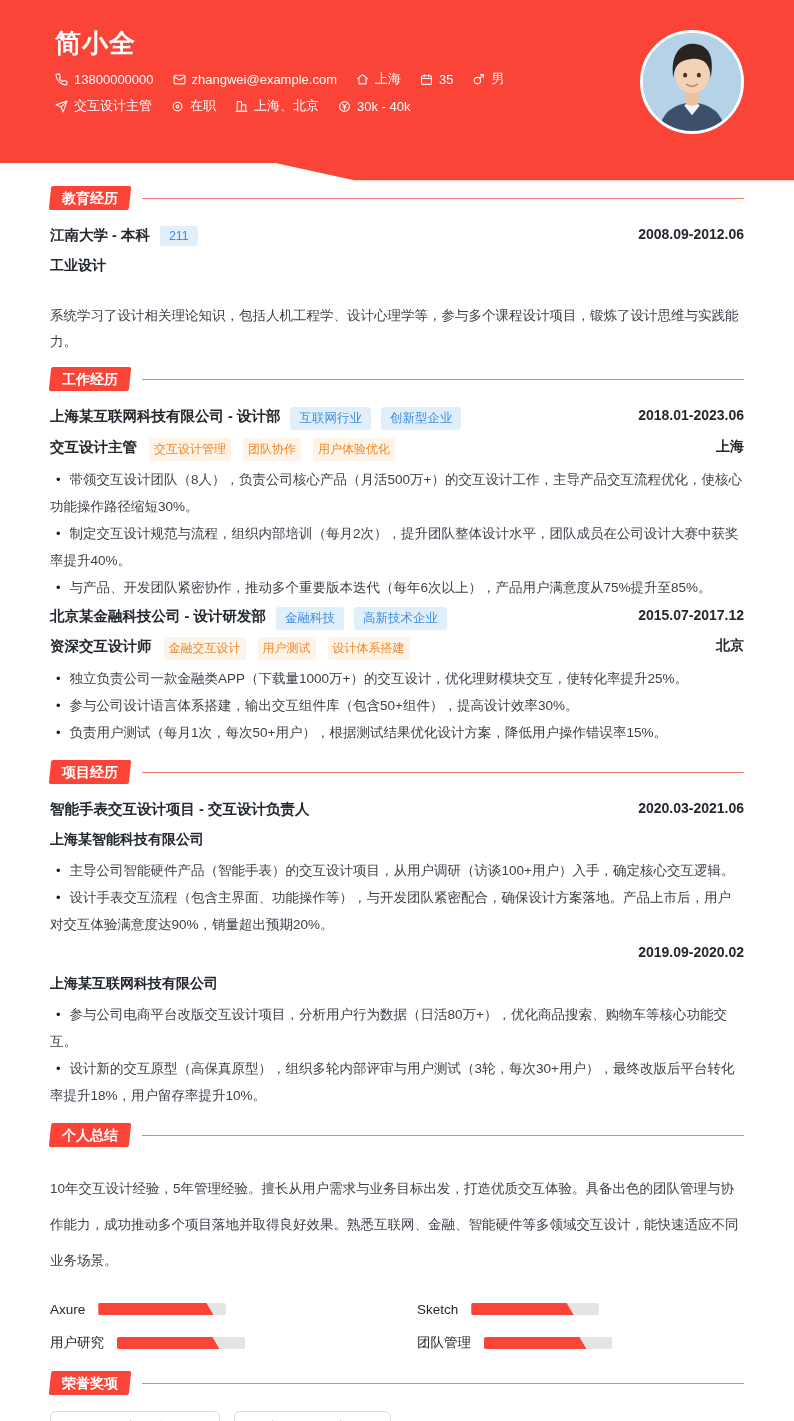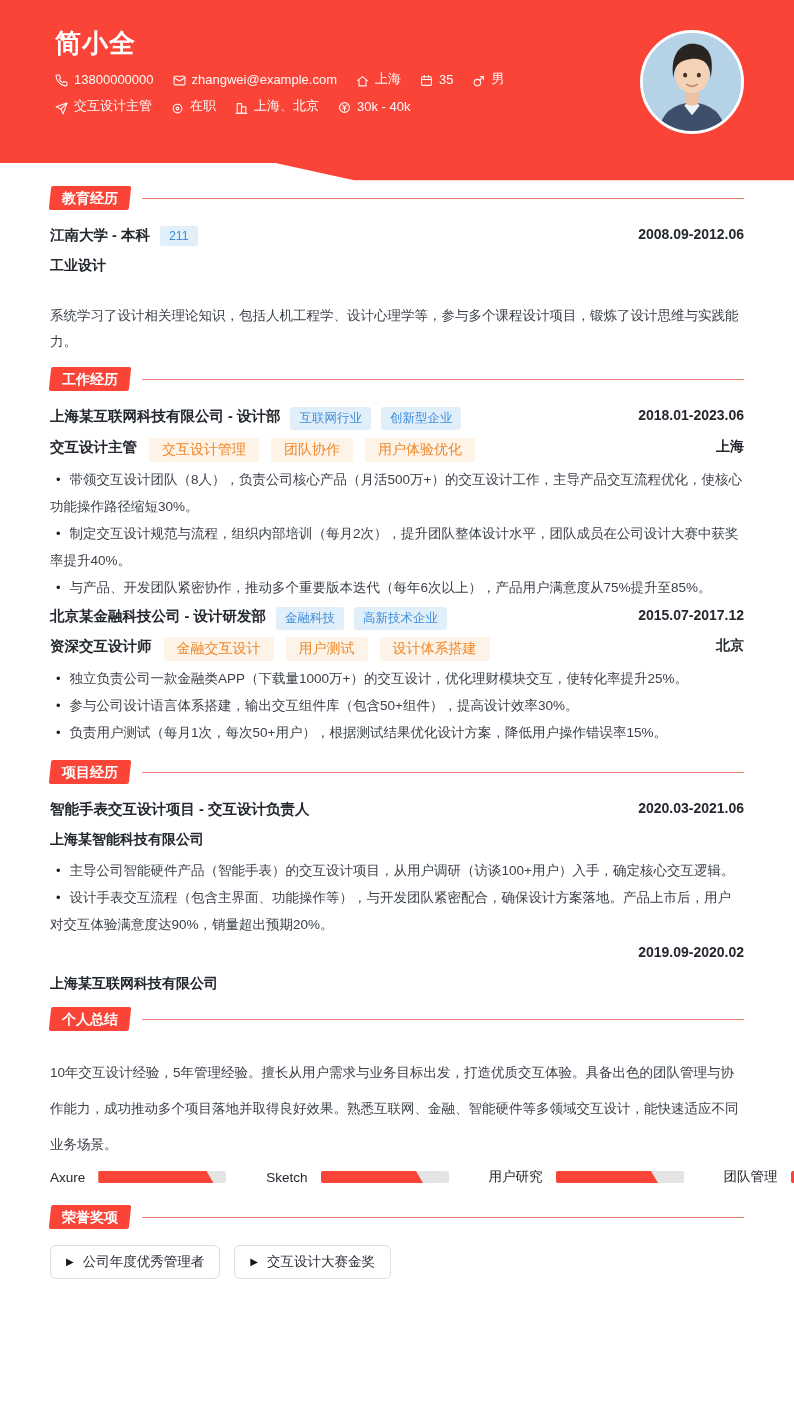--- a/index.html
+++ b/index.html
@@ -15,54 +15,54 @@
   }
   *{box-sizing:border-box;margin:0;padding:0}
   html,body{width:794px;height:1421px;overflow:hidden;background:#fff;
     font-family:"Liberation Sans","DejaVu Sans",sans-serif;color:var(--body);font-size:13.5px;}
   
   .header{position:relative;height:182px;background:var(--red);
     clip-path:polygon(0 0,100% 0,100% 99%,44.6% 99%,34.7% 89.5%,0 89.5%);}
   .name{position:absolute;left:55px;top:26px;font-size:26px;font-weight:700;color:#fff;letter-spacing:1px;}
   .crow{position:absolute;left:55px;display:flex;align-items:center;gap:19px;color:rgba(255,255,255,.97);font-size:13px;}
   .crow1{top:70px}.crow2{top:97px}
-  .citem{display:flex;align-items:flex-end;gap:6px;white-space:nowrap}
+  .citem{display:flex;align-items:center;gap:6px;white-space:nowrap}
   .citem svg{width:13px;height:13px;stroke:#fff;fill:none;stroke-width:2;stroke-linecap:round;stroke-linejoin:round;opacity:.95}
   .avatar{position:absolute;top:30px;right:50px;width:104px;height:104px;border-radius:50%;
     border:3px solid #fff;overflow:hidden;background:#b5d2e6;}
   .avatar svg{width:100%;height:100%;display:block}
   
   .main{padding:0 50px}
   .sec-head{display:flex;align-items:center;height:24px}
   .sec-badge{position:relative;color:#fff;font-weight:700;font-size:14px;padding:4px 12px;line-height:16px}
   .sec-badge::before{content:"";position:absolute;inset:0;background:var(--red);transform:skewX(-6deg);border-radius:2px;}
   .sec-badge span{position:relative}
   .sec-line{flex:1;height:1px;background:var(--red-line);margin-left:12px}
   .mt4{margin-top:4px}.mt8{margin-top:8px}.mt12{margin-top:12px}.mt14{margin-top:14px}.mt18{margin-top:18px}
   .row{display:flex;align-items:flex-start;height:20px}
   .b-title{font-weight:700;color:var(--dark);font-size:14.5px;white-space:nowrap}
   .date{margin-left:auto;font-weight:700;color:var(--dark);font-size:14px}
   .chip-blue{background:var(--blue-bg);color:var(--blue);font-size:12.5px;padding:3px 9px;border-radius:3px;margin-left:10px;white-space:nowrap}
-  .chip-orange{background:var(--orange-bg);color:var(--orange);font-size:14px;padding:3px 13px;border-radius:3px;margin-left:12px;white-space:nowrap}
+  .chip-orange{background:var(--orange-bg);color:var(--orange);font-size:12px;padding:3px 5px;border-radius:3px;margin-left:12px;white-space:nowrap}
   .edu-row1{margin-top:16px}
   .edu-major{margin-top:11px;font-weight:700;color:var(--dark);font-size:14px}
   .para{margin-top:28px;line-height:26px}
   .company-row{margin-top:16px}
   .company-row.later{margin-top:6px}
   .pos-row{margin-top:11px}
   .pos-row.later{margin-top:10px}
   ul.bullets{margin-top:8px;list-style:none}
   ul.bullets li{line-height:27px}
   .dot{color:#1c1f24;margin:0 9px 0 6px;font-size:13px}
   .proj-title-row{margin-top:16px}
   .proj-title-row.later{margin-top:6px}
   .proj-company{margin-top:11px;font-weight:700;color:var(--dark);font-size:14px}
   .summary-p{margin-top:24px;line-height:36px}
   
-  .skills-grid{margin-top:4px;display:grid;grid-template-columns:1fr 1fr 1fr 1fr;row-gap:14px;column-gap:40px}
+  .skills-grid{margin-top:20px;display:grid;grid-template-columns:1fr 1fr;row-gap:14px;column-gap:40px}
   .skill{display:flex;align-items:center;height:20px}
   .skill-name{color:var(--dark);font-size:13.5px;margin-right:13px;white-space:nowrap}
   .bar{width:128px;height:12px;background:var(--track);border-radius:2px;position:relative;overflow:hidden}
   .fill{height:100%;background:var(--red);clip-path:polygon(0 0,calc(100% - 7px) 0,100% 100%,0 100%)}
   
   .pills{margin-top:16px;display:flex;gap:14px}
   .pill{display:inline-flex;align-items:center;gap:9px;border:1px solid #dfdfdf;border-radius:6px;
     padding:7px 15px;color:#2a2e35;font-size:13.5px;background:#fff}
   .play{font-size:10px;color:#15181d;line-height:1}
 </style>
@@ -232,20 +232,24 @@
     <div class="proj-company">上海某智能科技有限公司</div>
     <ul class="bullets">
       <li><span class="dot">•</span><span>主导公司智能硬件产品（智能手表）的交互设计项目，从用户调研（访谈100+用户）入手，确定核心交互逻辑。</span></li>
       <li><span class="dot">•</span><span>设计手表交互流程（包含主界面、功能操作等），与开发团队紧密配合，确保设计方案落地。产品上市后，用户对交互体验满意度达90%，销量超出预期20%。</span></li>
     </ul>
 
     <div class="row proj-title-row later">
       <span class="date">2019.09-2020.02</span>
     </div>
     <div class="proj-company">上海某互联网科技有限公司</div>
+    <ul class="bullets">
+      <li><span class="dot">•</span><span>参与公司电商平台改版交互设计项目，分析用户行为数据（日活80万+），优化商品搜索、购物车等核心功能交互。</span></li>
+      <li><span class="dot">•</span><span>设计新的交互原型（高保真原型），组织多轮内部评审与用户测试（3轮，每次30+用户），最终改版后平台转化率提升18%，用户留存率提升10%。</span></li>
+    </ul>
 
     <div class="sec-head mt14">
       <div class="sec-badge"><span>个人总结</span></div>
       <div class="sec-line"></div>
     </div>
     <p class="summary-p">10年交互设计经验，5年管理经验。擅长从用户需求与业务目标出发，打造优质交互体验。具备出色的团队管理与协作能力，成功推动多个项目落地并取得良好效果。熟悉互联网、金融、智能硬件等多领域交互设计，能快速适应不同业务场景。</p>
 
     <div class="skills-grid">
       <div class="skill">
         <span class="skill-name">Axure</span>

